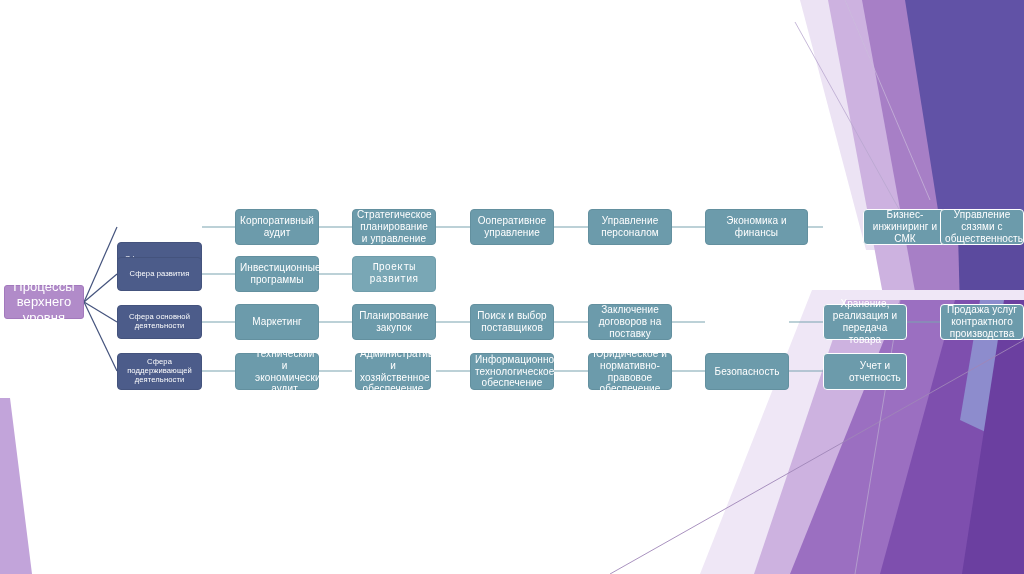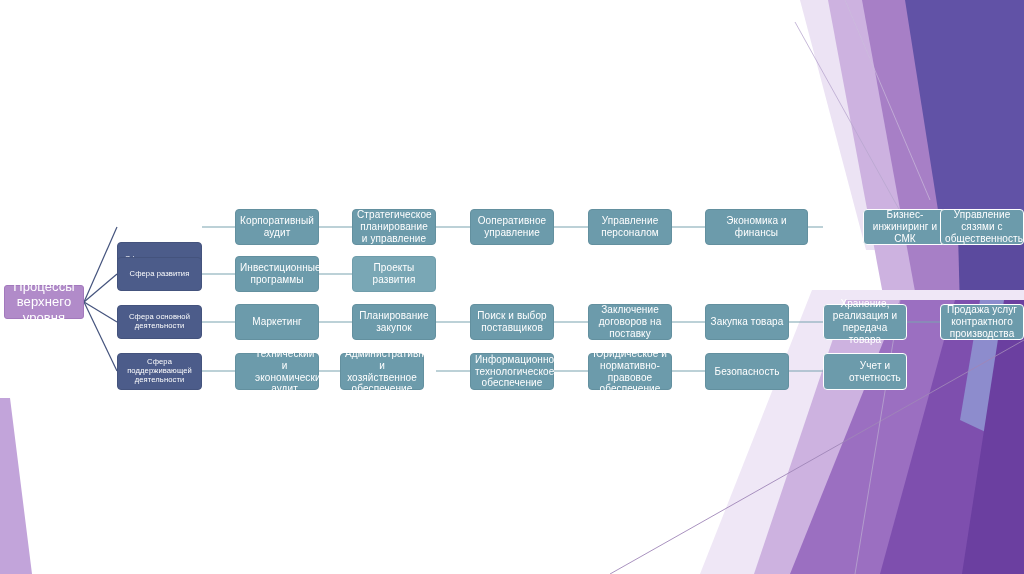--- a/index.html
+++ b/index.html
@@ -42,21 +42,21 @@
   .lvl1{
     background:#4c5c8a;
     border:1px solid #44537d;
     font-size:7.6px;
   }
   .proc{
     background:#6c9bab;
     border:1px solid #63909f;
     font-size:10px;
   }
-  .proc.light{background:#79a7b5;border-color:#6f9dab;}
+  .proc.light{background:#79a7b5;border-color:#6f9dab;font-family:Liberation Mono, monospace;}
   .proc.onpurple{border:1.4px solid #ffffff;}
 </style>
 </head>
 <body>
 
 <div id="stage">
 
   <svg id="bg" viewBox="0 0 1024 574" preserveAspectRatio="none" aria-hidden="true">
     <rect x="0" y="0" width="1024" height="574" fill="#ffffff"></rect>
 
@@ -168,37 +168,34 @@
     </div>
     <div class="node proc" style="left:352px;top:304px;width:84px;height:36px;">
       <span>Планирование закупок</span>
     </div>
     <div class="node proc" style="left:470px;top:304px;width:84px;height:36px;">
       <span>Поиск и выбор поставщиков</span>
     </div>
     <div class="node proc" style="left:588px;top:304px;width:84px;height:36px;">
       <span>Заключение договоров на поставку</span>
     </div>
-    <div class="node proc" style="left:705px;top:304px;width:84px;height:36px;">
-      <span>Закупка товара</span>
-    </div>
     <div class="node proc onpurple" style="left:823px;top:304px;width:84px;height:36px;">
       <span>Хранение, реализация и передача товара</span>
     </div>
     <div class="node proc onpurple" style="left:940px;top:304px;width:84px;height:36px;">
       <span>Продажа услуг контрактного производства</span>
     </div>
 
     <div class="node lvl1" style="left:117px;top:353px;width:85px;height:37px;">
       <span>Сфера поддерживающей деятельности</span>
     </div>
     <div class="node proc" style="left:235px;top:353px;width:84px;height:37px;padding-left:19px;">
       <span>Технический и экономический аудит</span>
     </div>
-    <div class="node proc" style="left:340px;top:353px;width:84px;height:37px;justify-content:flex-end;">
+    <div class="node proc" style="left:355px;top:353px;width:76px;height:37px;justify-content:flex-end;">
       <span>Административное и хозяйственное обеспечение</span>
     </div>
     <div class="node proc" style="left:470px;top:353px;width:84px;height:37px;">
       <span>Информационно-технологическое обеспечение</span>
     </div>
     <div class="node proc" style="left:588px;top:353px;width:84px;height:37px;">
       <span>Юридическое и нормативно-правовое обеспечение</span>
     </div>
     <div class="node proc" style="left:705px;top:353px;width:84px;height:37px;">
       <span>Безопасность</span>

